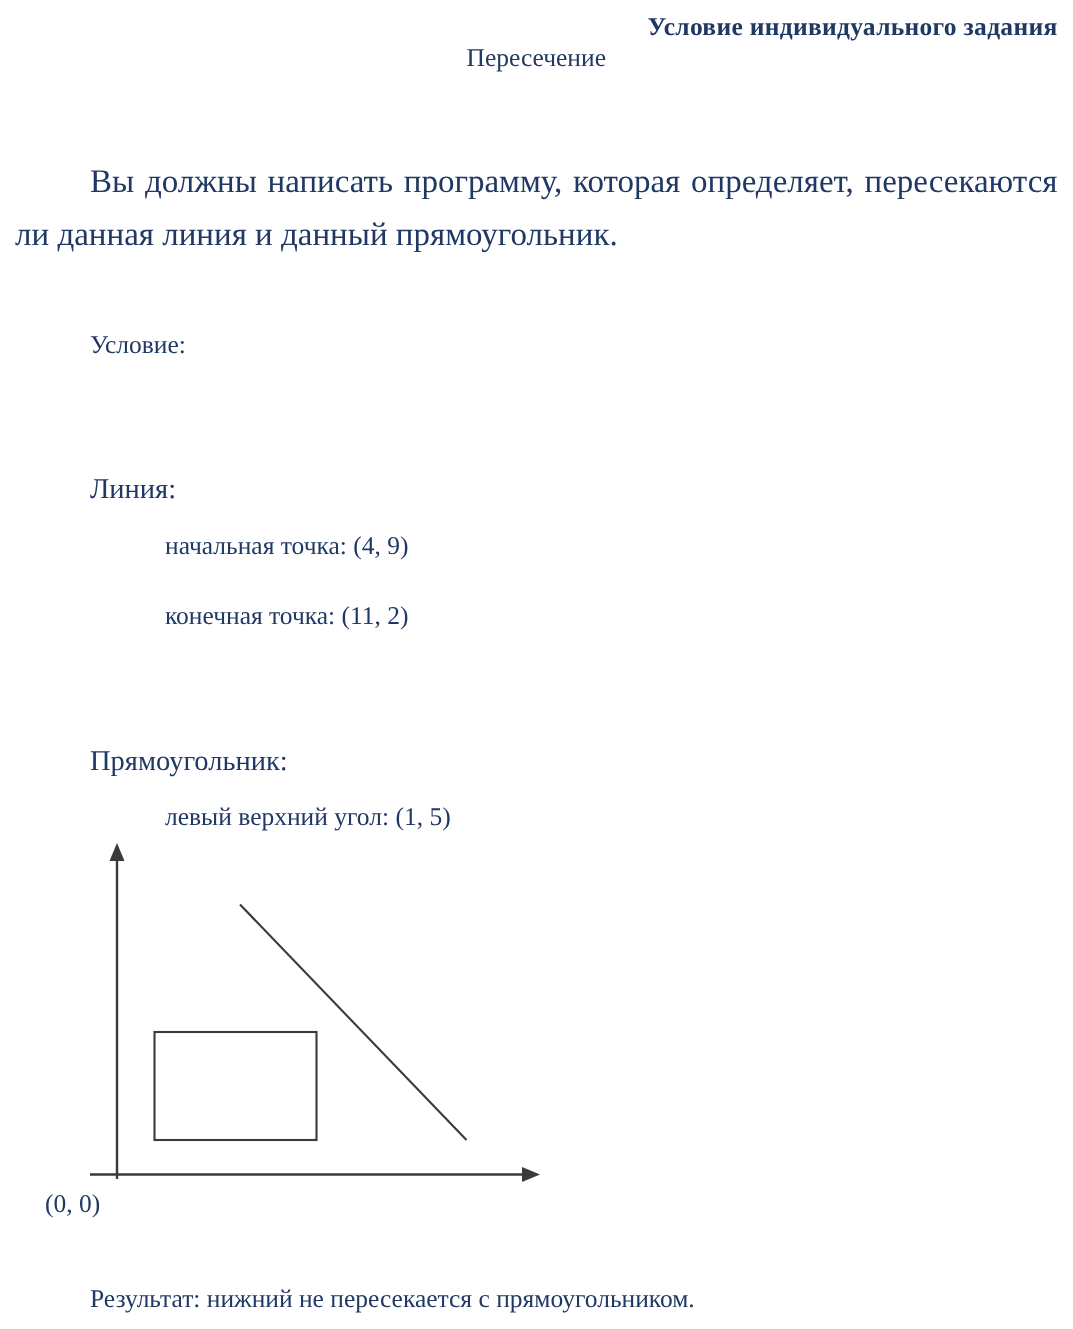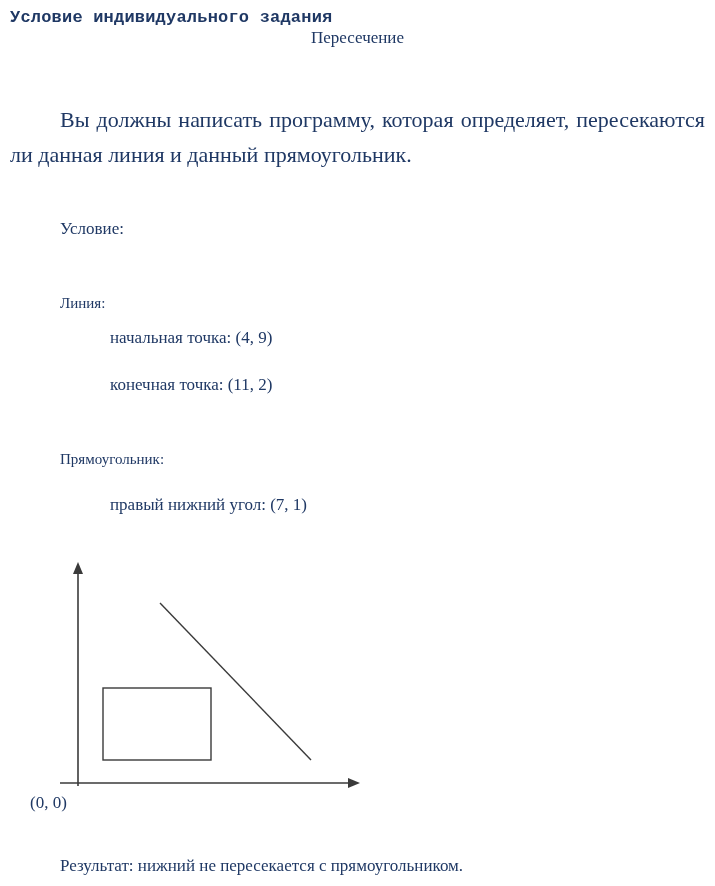--- a/index.html
+++ b/index.html
@@ -13,47 +13,46 @@
     color: #1f3864;
     overflow: hidden;
     position: relative;
   }
   .page {
     width: 715px;
     height: 886px;
     padding: 6px 10px 0 10px;
   }
   .doc-title {
-    text-align: left;
+    text-align: right;
     font-weight: bold;
     font-size: 17px;
     letter-spacing: 0.2px;
     padding-top: 2px;
-    font-family: Liberation Mono, monospace;
   }
   .doc-subtitle {
     text-align: center;
     font-size: 17px;
     margin-top: 1px;
   }
   .intro {
     margin-top: 54px;
     font-size: 22px;
     line-height: 35px;
     text-align: justify;
     text-indent: 50px;
   }
   .example-label {
     margin-top: 47px;
     font-size: 17px;
     padding-left: 50px;
   }
   .section-label {
-    margin-top: 56px;
-    font-size: 15px;
+    margin-top: 76px;
+    font-size: 19px;
     padding-left: 50px;
   }
   .sub-item {
     margin-top: 27px;
     font-size: 17px;
     padding-left: 100px;
   }
   .sub-item.first {
     margin-top: 16px;
   }
@@ -94,22 +93,22 @@
   <div class="example-label">Условие:</div>
 
   <div class="section-label">Линия:</div>
 
   <div class="sub-item first">начальная точка: (4, 9)</div>
 
   <div class="sub-item">конечная точка: (11, 2)</div>
 
   <div class="section-label">Прямоугольник:</div>
 
+  <div class="sub-item first">левый верхний угол: (1, 5)</div>
 
-  <div class="sub-item">правый нижний угол: (7, 1)</div>
 
   <div class="diagram-wrap">
     <svg width="350" height="238" viewBox="0 0 350 238">
 
       <line x1="60" y1="14" x2="60" y2="228" stroke="#3a3a3a" stroke-width="1.6"></line>
       <polygon points="60,4 55,16 65,16" fill="#3a3a3a"></polygon>
 
       <line x1="42" y1="225" x2="332" y2="225" stroke="#3a3a3a" stroke-width="1.6"></line>
       <polygon points="342,225 330,220 330,230" fill="#3a3a3a"></polygon>
 

